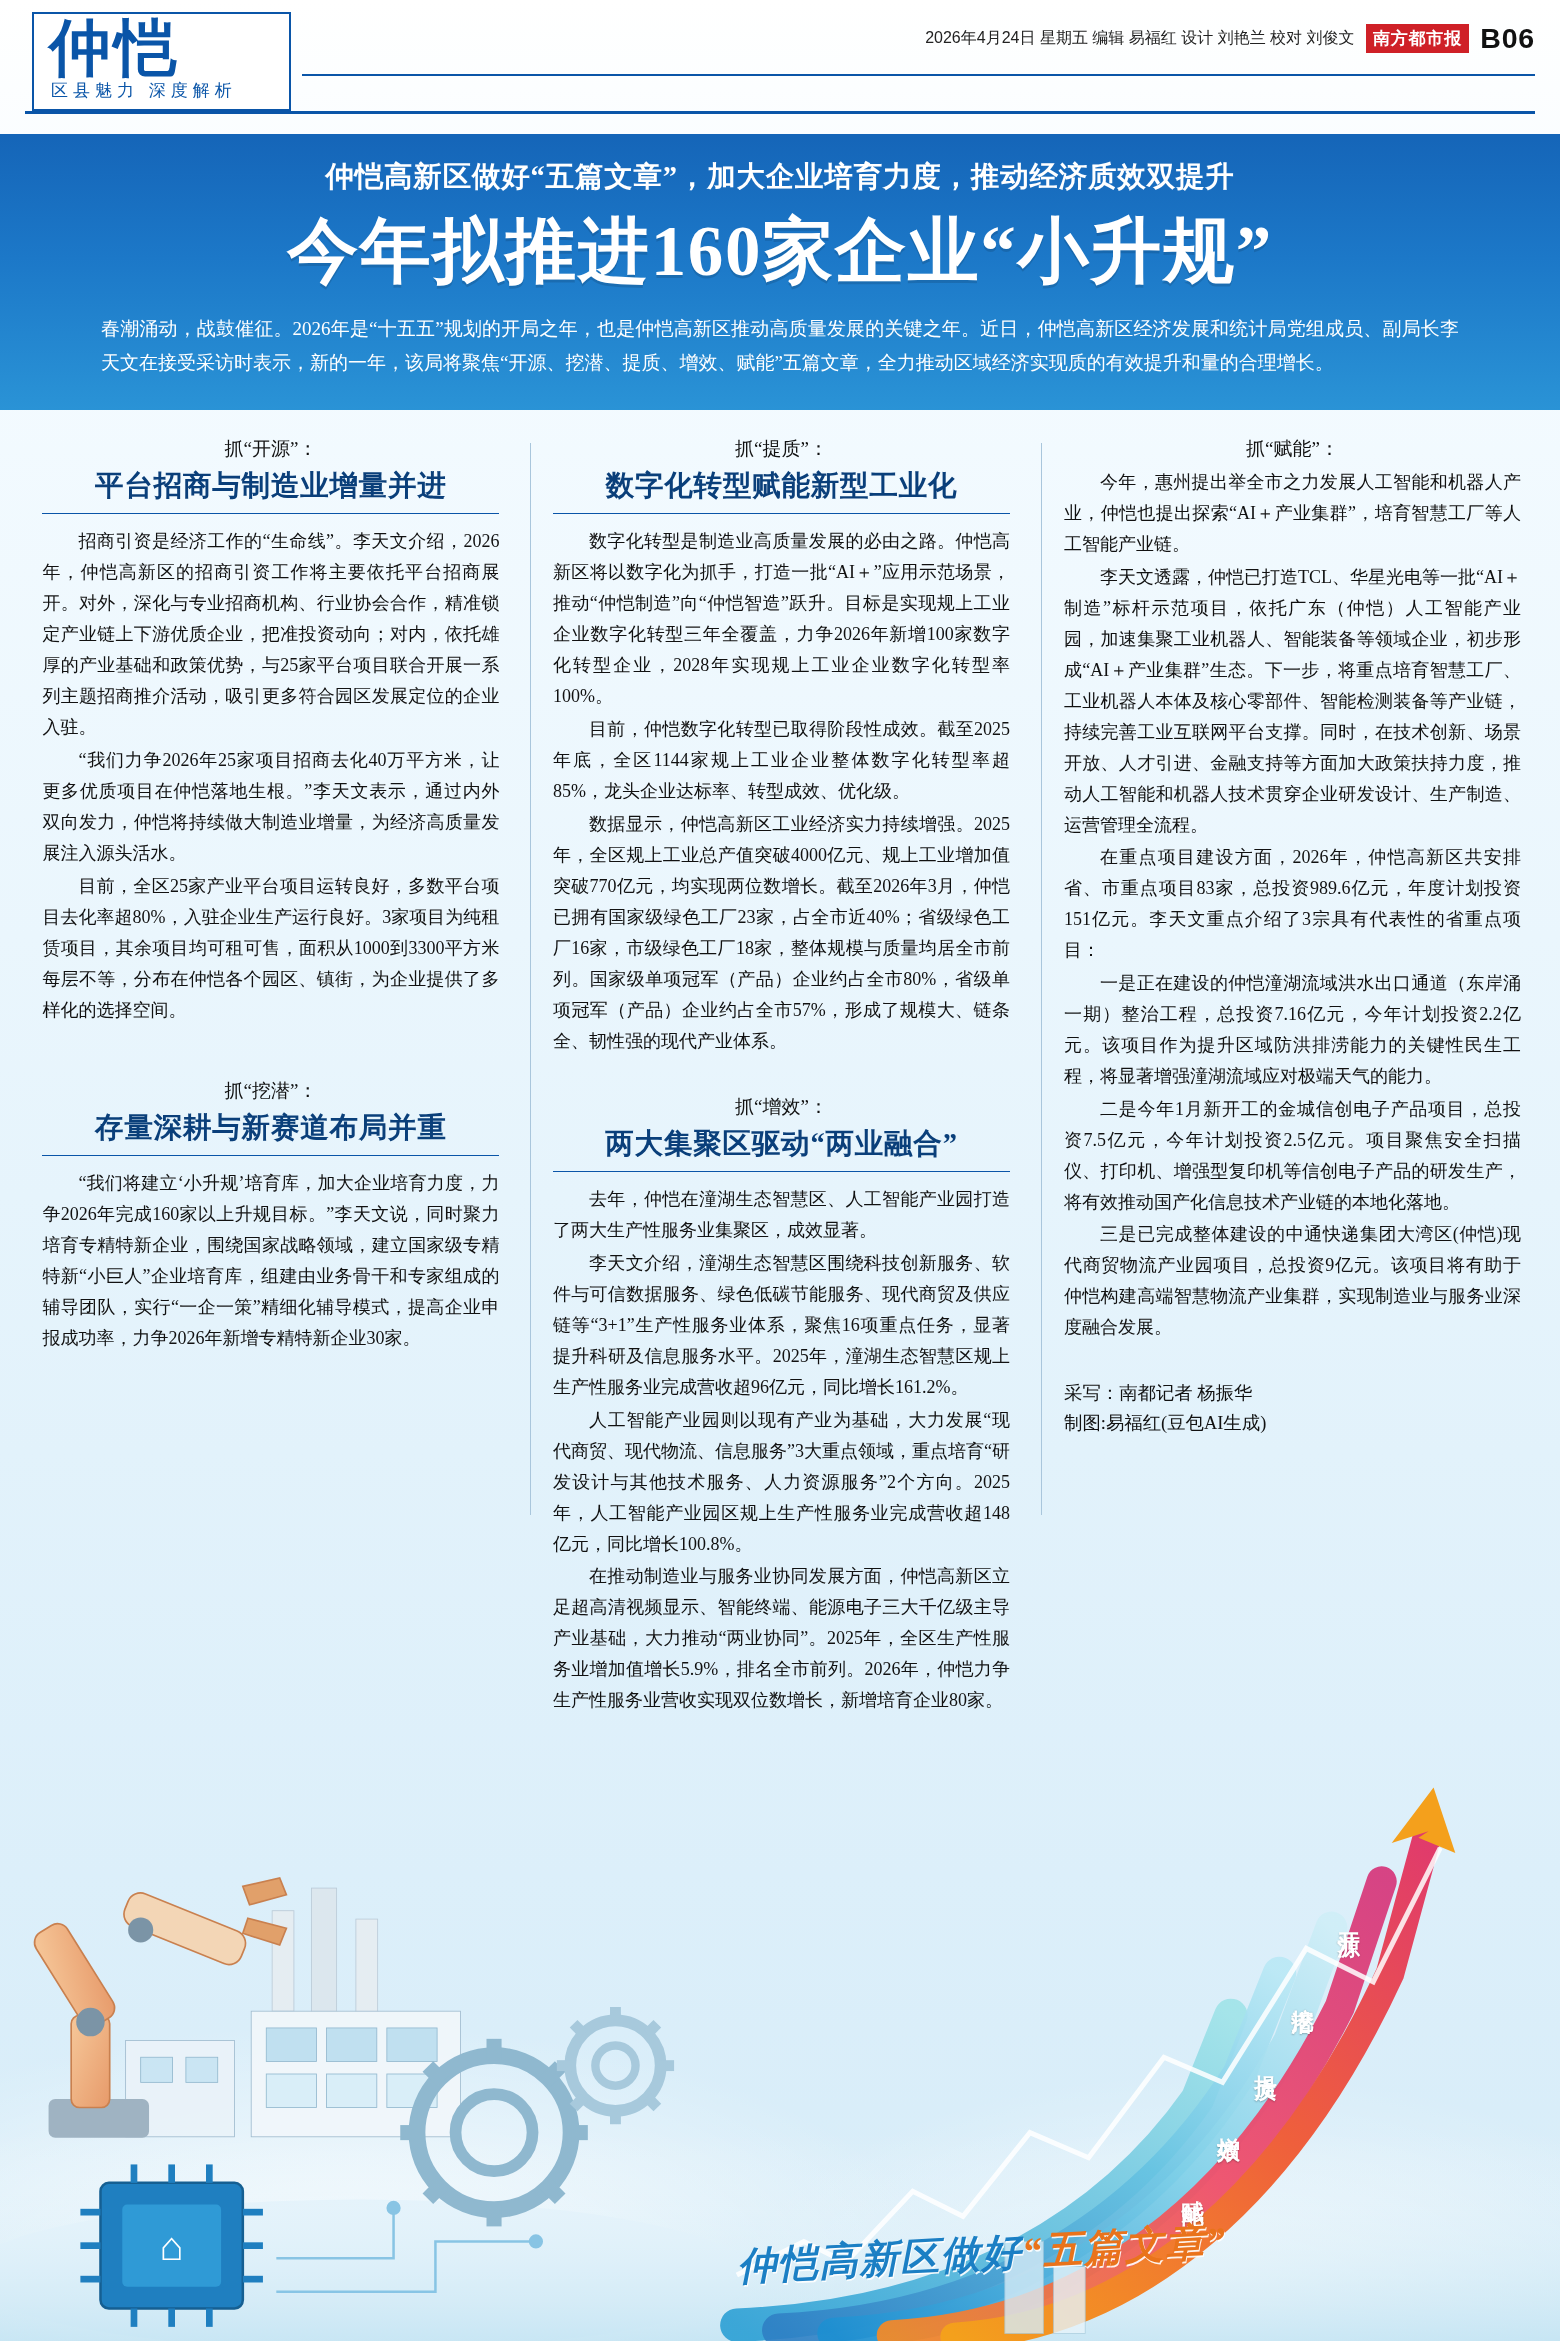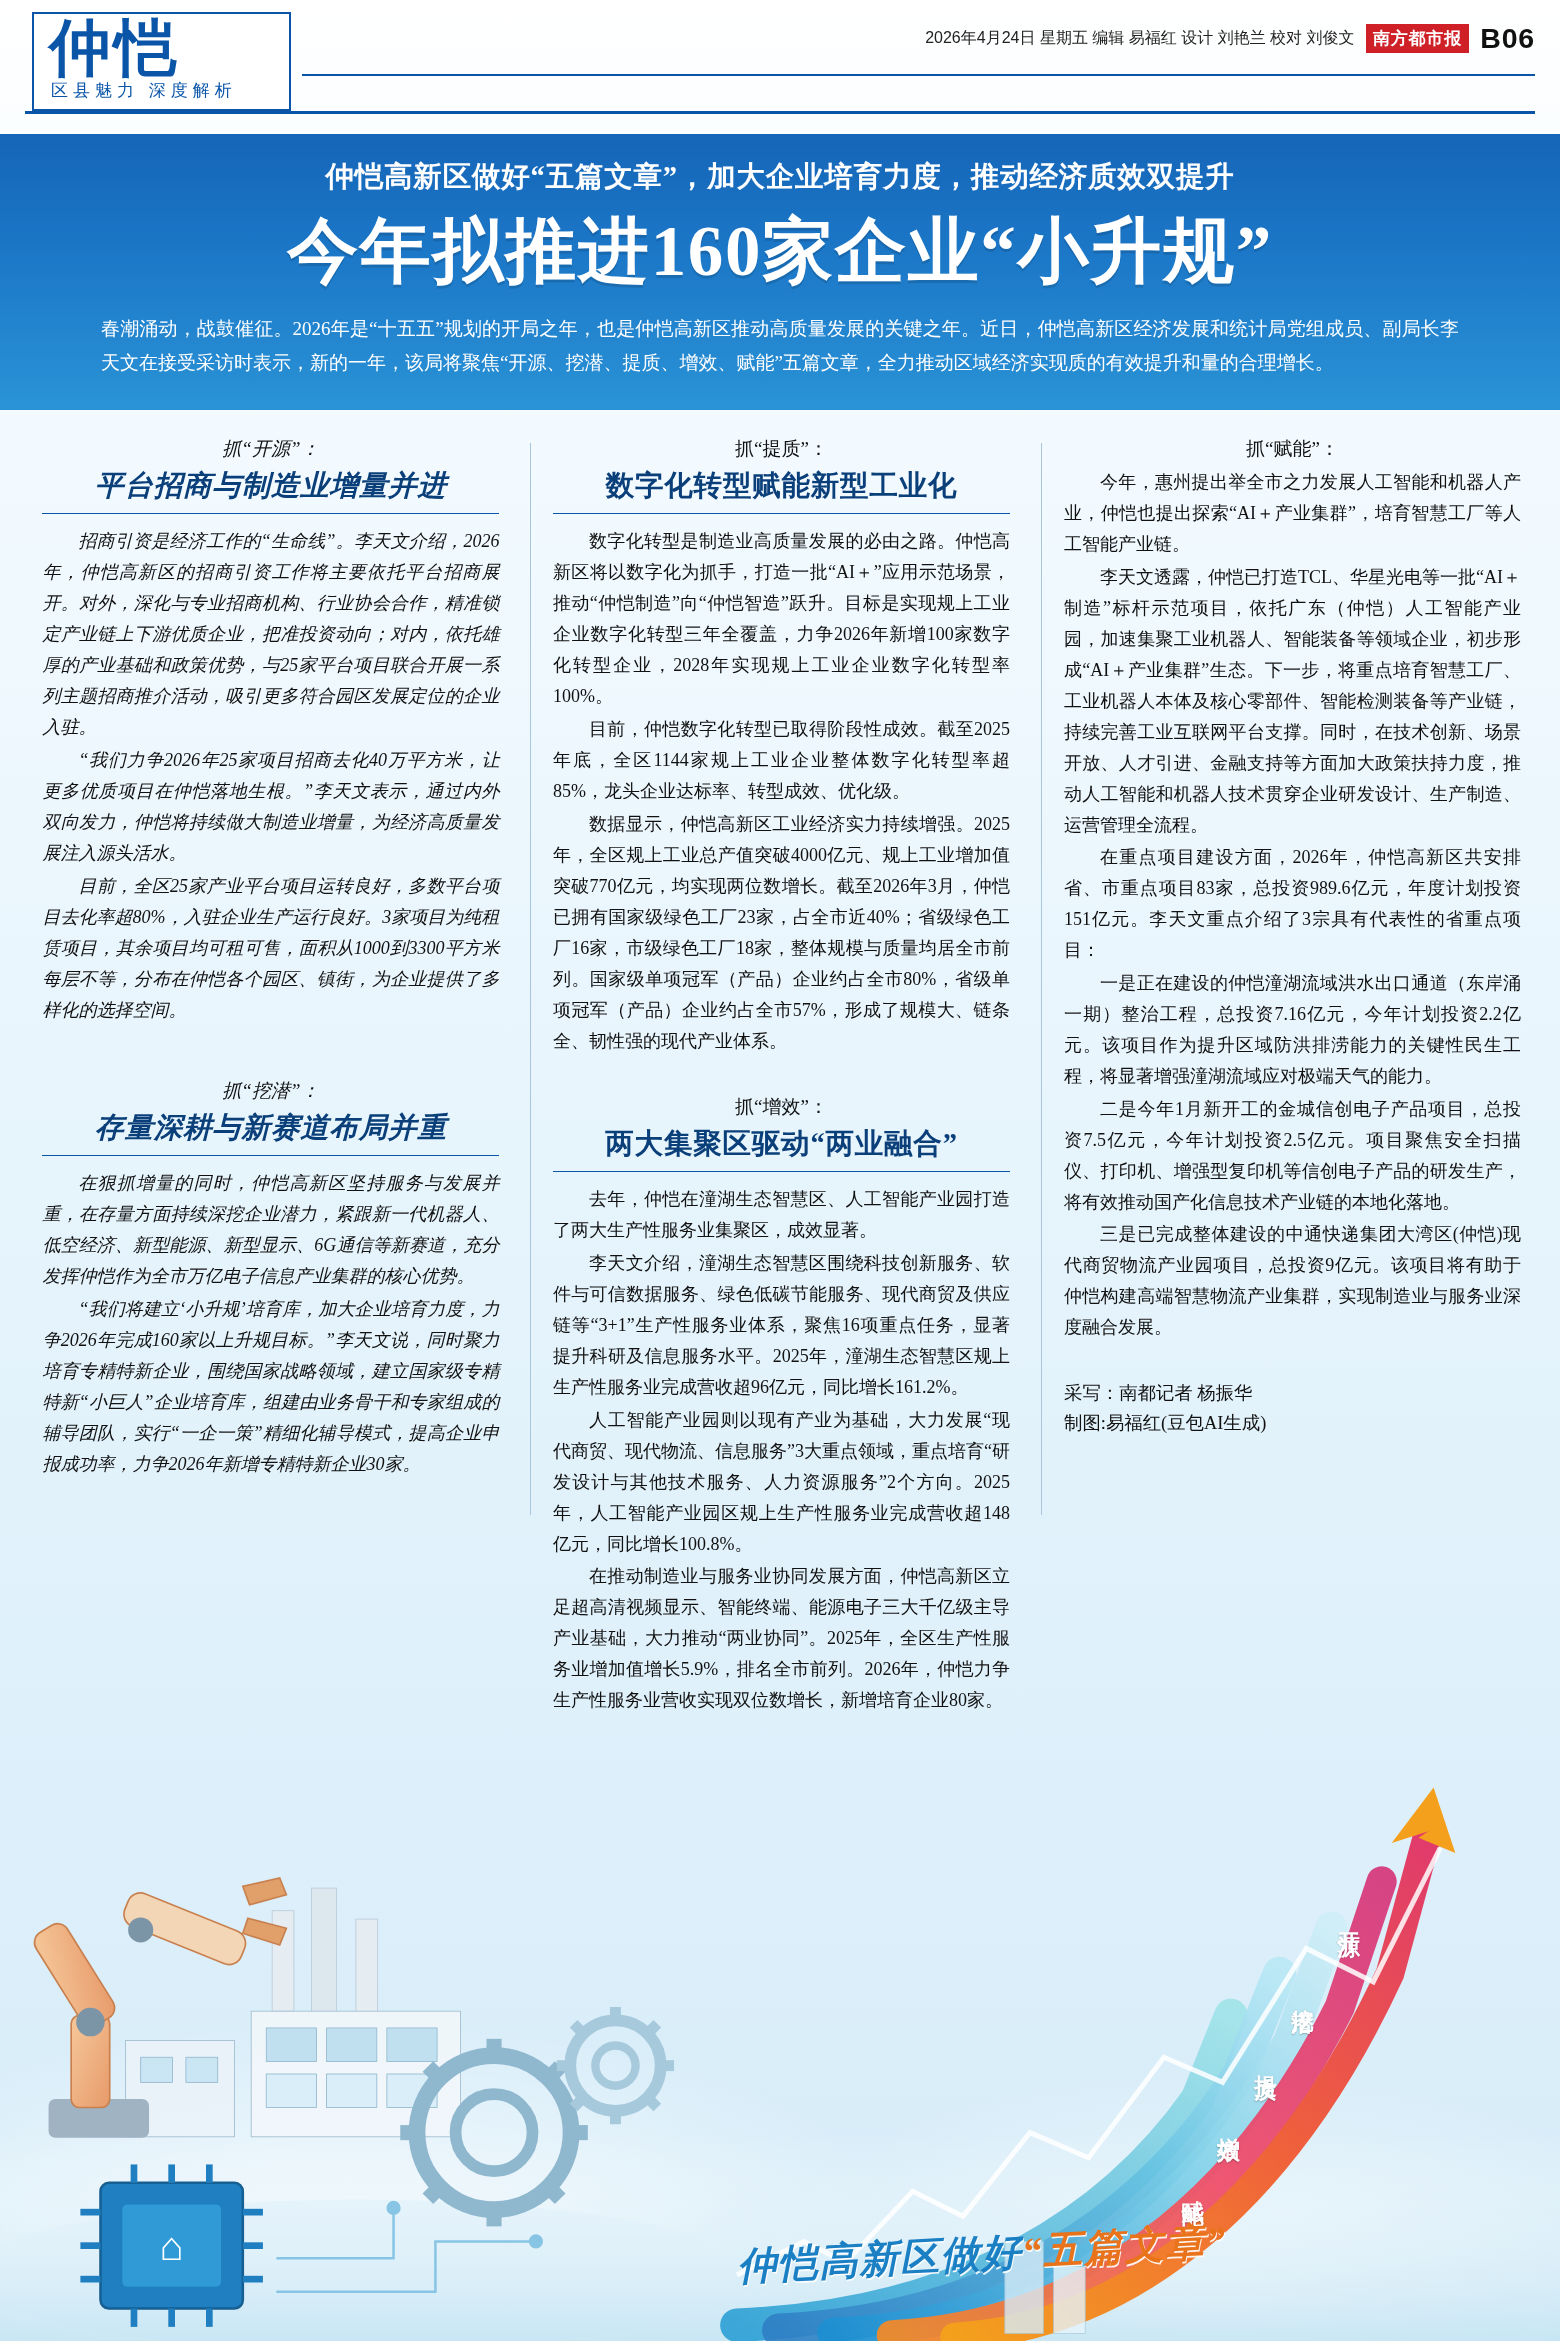--- a/index.html
+++ b/index.html
@@ -92,21 +92,21 @@
     position:absolute;left:101px;right:101px;top:178px;
     color:#ffffff;font-size:19px;line-height:34px;
     text-align:justify;
     font-family:"Liberation Serif", serif;
   }
   
   #body{
     position:absolute;left:34px;right:34px;top:436px;bottom:0;
   }
   .col{position:absolute;top:0;width:457px;}
-  .col1{left:8.4px;font-style:italic;}
+  .col1{left:8.4px;}
   .col2{left:519px;}
   .col3{left:1030px;}
   .vrule{
     position:absolute;top:6.7px;width:0.8px;background:#a9c6dc;
   }
   .sec-kicker{
     text-align:center;font-size:19px;color:#111;
     font-family:"Liberation Serif", serif;
     margin-bottom:5px;
   }
@@ -184,21 +184,20 @@
       <div>
         <div class="sec-kicker">抓“开源”：</div>
         <div class="sec-title">平台招商与制造业增量并进</div>
         <p class="para">招商引资是经济工作的“生命线”。李天文介绍，2026年，仲恺高新区的招商引资工作将主要依托平台招商展开。对外，深化与专业招商机构、行业协会合作，精准锁定产业链上下游优质企业，把准投资动向；对内，依托雄厚的产业基础和政策优势，与25家平台项目联合开展一系列主题招商推介活动，吸引更多符合园区发展定位的企业入驻。</p>
         <p class="para">“我们力争2026年25家项目招商去化40万平方米，让更多优质项目在仲恺落地生根。”李天文表示，通过内外双向发力，仲恺将持续做大制造业增量，为经济高质量发展注入源头活水。</p>
         <p class="para">目前，全区25家产业平台项目运转良好，多数平台项目去化率超80%，入驻企业生产运行良好。3家项目为纯租赁项目，其余项目均可租可售，面积从1000到3300平方米每层不等，分布在仲恺各个园区、镇街，为企业提供了多样化的选择空间。</p>
       </div>
       <div class="sec2" style="margin-top:52px;">
         <div class="sec-kicker">抓“挖潜”：</div>
         <div class="sec-title">存量深耕与新赛道布局并重</div>
-        <p class="para">在狠抓增量的同时，仲恺高新区坚持服务与发展并重，在存量方面持续深挖企业潜力，紧跟新一代机器人、低空经济、新型能源、新型显示、6G通信等新赛道，充分发挥仲恺作为全市万亿电子信息产业集群的核心优势。</p>
         <p class="para">“我们将建立‘小升规’培育库，加大企业培育力度，力争2026年完成160家以上升规目标。”李天文说，同时聚力培育专精特新企业，围绕国家战略领域，建立国家级专精特新“小巨人”企业培育库，组建由业务骨干和专家组成的辅导团队，实行“一企一策”精细化辅导模式，提高企业申报成功率，力争2026年新增专精特新企业30家。</p>
       </div>
     </div>
 
     <div class="col col2">
       <div>
         <div class="sec-kicker">抓“提质”：</div>
         <div class="sec-title">数字化转型赋能新型工业化</div>
         <p class="para">数字化转型是制造业高质量发展的必由之路。仲恺高新区将以数字化为抓手，打造一批“AI＋”应用示范场景，推动“仲恺制造”向“仲恺智造”跃升。目标是实现规上工业企业数字化转型三年全覆盖，力争2026年新增100家数字化转型企业，2028年实现规上工业企业数字化转型率100%。</p>
         <p class="para">目前，仲恺数字化转型已取得阶段性成效。截至2025年底，全区1144家规上工业企业整体数字化转型率超85%，龙头企业达标率、转型成效、优化级。</p>

